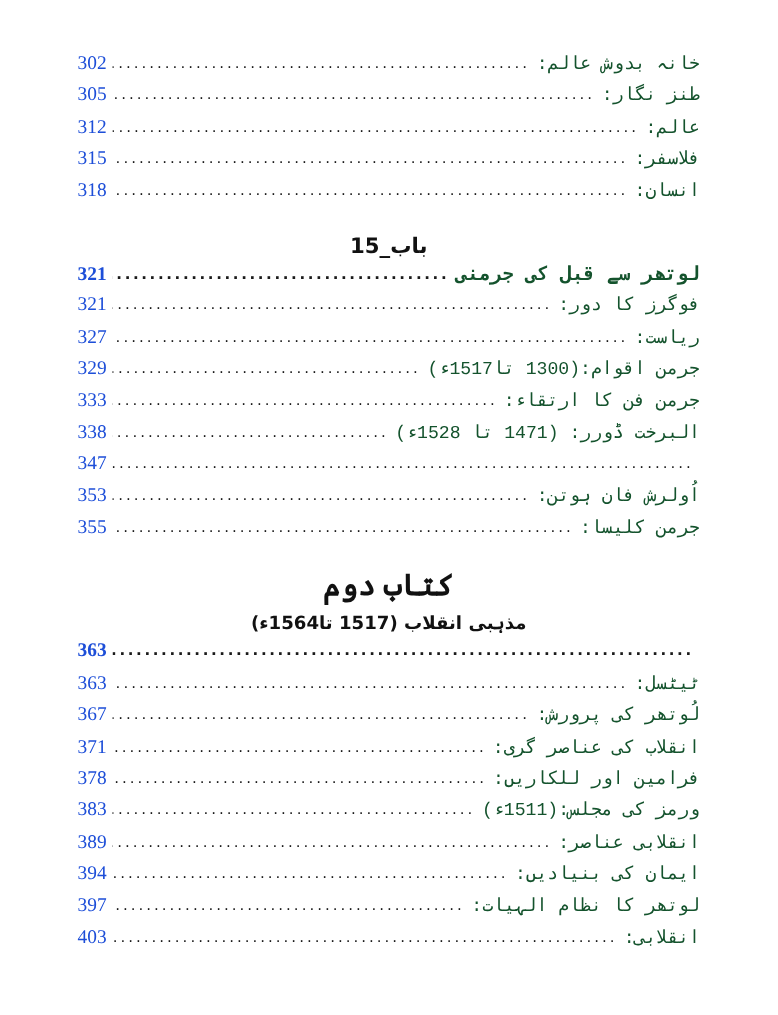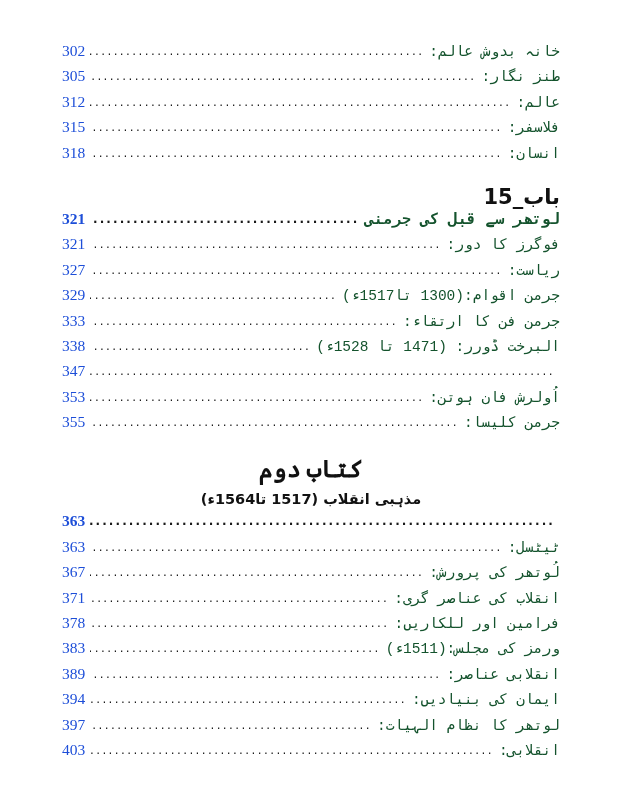--- a/index.html
+++ b/index.html
@@ -58,35 +58,35 @@
   }
   .row.bold .num {
     font-weight: bold;
   }
   .row.bold .leader {
     font-weight: bold;
     letter-spacing: 2.1px;
   }
   
   .chapter-heading {
-    text-align: right;
+    text-align: center;
     font-family: "DejaVu Sans", sans-serif;
     font-weight: bold;
-    font-size: 21px;
+    font-size: 17px;
     height: 26px;
     line-height: 26px;
     margin-top: 4px;
   }
   .row + .chapter-heading {
     margin-top: 15px;
   }
   
   .book-title {
     text-align: center;
-    font-family: Liberation Serif, serif;
+    font-family: Liberation Sans, sans-serif;
     font-weight: bold;
     font-size: 24px;
     height: 34px;
     line-height: 34px;
     margin-top: 14px;
   }
   .book-subtitle {
     text-align: center;
     font-family: "DejaVu Sans", sans-serif;
     font-weight: bold;

